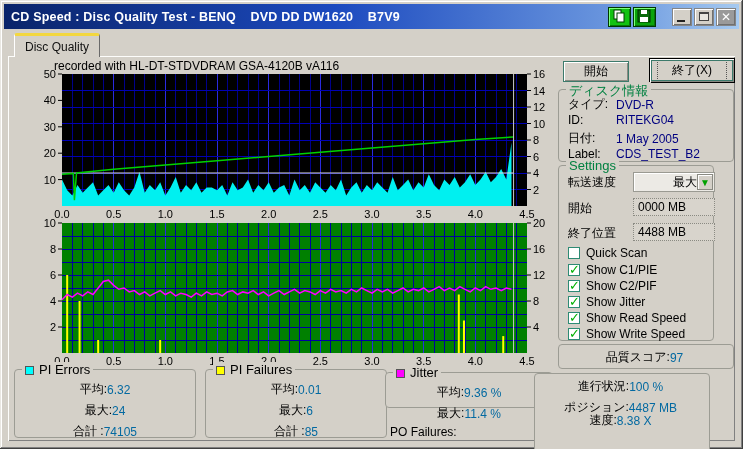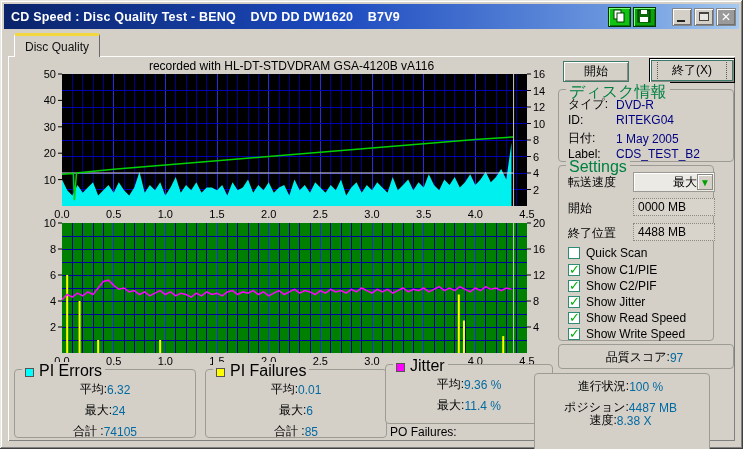--- a/index.html
+++ b/index.html
@@ -21,26 +21,26 @@
   .cbtn.close{background:#9A9A9A;color:#fff;font-weight:bold;font-size:12px;line-height:1;}
   .glyph-min{position:absolute;left:4px;bottom:3px;width:8px;height:2px;background:#222;}
   .glyph-max{width:10px;height:9px;border:1px solid #444;border-top:2px solid #444;background:#E8E6E0;}
   
   .tab{position:absolute;left:14px;top:33px;width:86px;height:24px;background:#D4D0C8;z-index:3;
     border-left:1px solid #fff;border-right:1px solid #6a6a6a;border-top:3px solid #F3D73F;
     border-radius:3px 3px 0 0;display:flex;align-items:center;justify-content:center;font-size:12px;color:#111;}
   
   .panel{position:absolute;left:8px;top:56px;width:727px;height:385px;background:#D4D0C8;
     box-shadow:inset 1px 1px #FDFDFB, inset -1px -1px #808080;}
-  .recorded{position:absolute;left:46px;top:3px;width:475px;text-align:center;font-size:12px;color:#000;}
+  .recorded{position:absolute;left:46px;top:3px;width:475px;text-align:left;font-size:12px;color:#000;}
   svg text{font:11px "Liberation Sans","DejaVu Sans",sans-serif;fill:#000;}
   .chart{position:absolute;left:8px;}
   
   .grp{position:absolute;border:1px solid #9C9C94;border-radius:4px;background:#D4D0C8;}
-  .cap{position:absolute;top:-8px;left:7px;background:#D4D0C8;padding:0 3px;font-size:16px;white-space:nowrap;}
+  .cap{position:absolute;top:-8px;left:7px;background:#D4D0C8;padding:0 3px;font-size:13px;white-space:nowrap;}
   .cap.green{color:#008040;}
   .chip{display:inline-block;width:9px;height:9px;border:1px solid #555;margin-right:5px;vertical-align:-1px;}
   .srow{display:flex;justify-content:center;font-size:12px;color:#000;padding:0 9px;height:21px;align-items:center;}
   .srow .val{color:#0369a1;}
   .statbox .srow:first-of-type{margin-top:9px;}
   .porow{position:absolute;display:flex;justify-content:space-between;font-size:12px;padding:0 9px 0 5px;width:168px;}
   .porow .val{color:#000080;}
   
   .btn{position:absolute;background:#D4D0C8;border:1px solid #3C7A6B;font-size:12px;color:#000;
     box-shadow:inset 1px 1px #fff, inset -1px -1px #8a8a82;display:flex;align-items:center;justify-content:center;}
@@ -318,21 +318,21 @@
       <div class="srow">
           <span>最大:</span>
           <span class="val">6</span>
         </div>
       <div class="srow">
           <span>合計 :</span>
           <span class="val">85</span>
         </div>
     </div>
 
-    <div class="grp statbox" style="left:377px;top:308px;width:168px;height:60px">
+    <div class="grp statbox" style="left:377px;top:316px;width:168px;height:36px">
       <span class="cap"><span class="chip" style="background: rgb(255, 0, 255);"></span><span>Jitter</span></span>
       <div class="srow">
           <span>平均:</span>
           <span class="val">9.36 %</span>
         </div>
       <div class="srow">
           <span>最大:</span>
           <span class="val">11.4 %</span>
         </div>
     </div>

